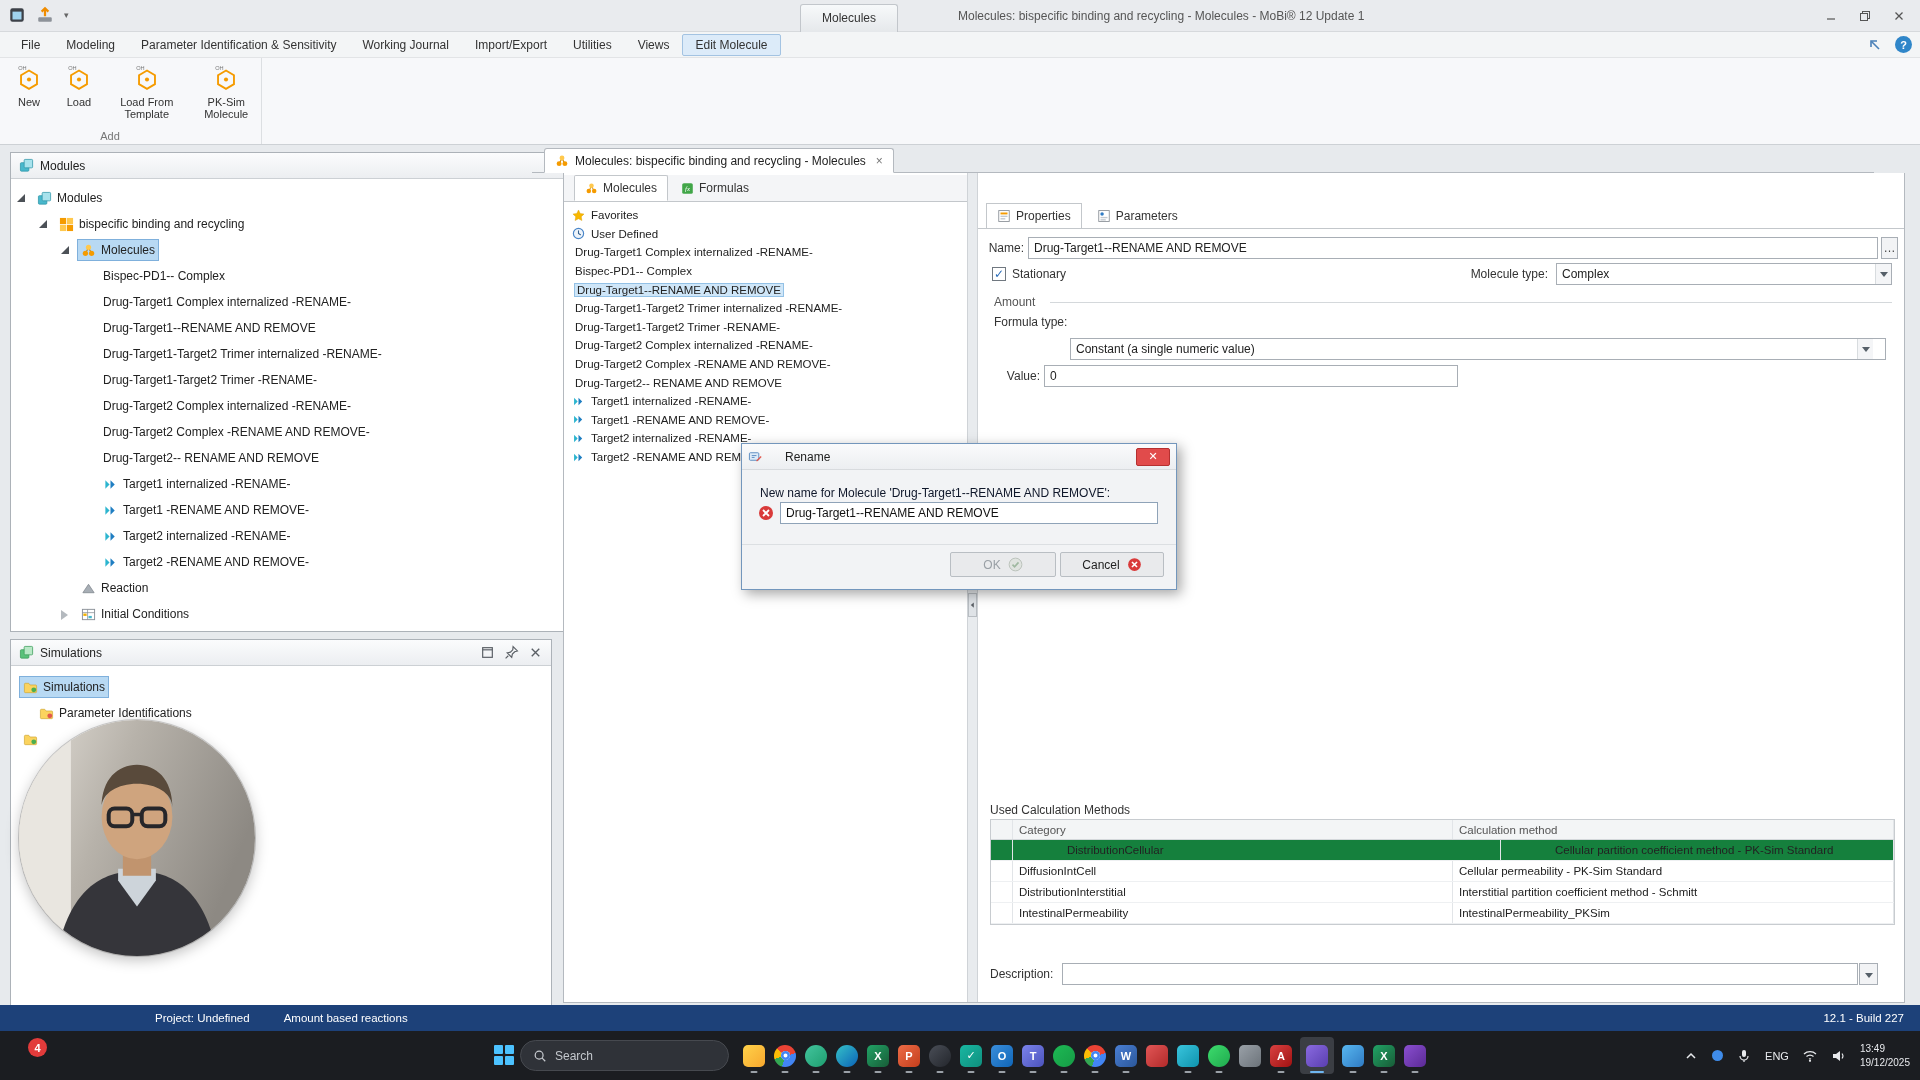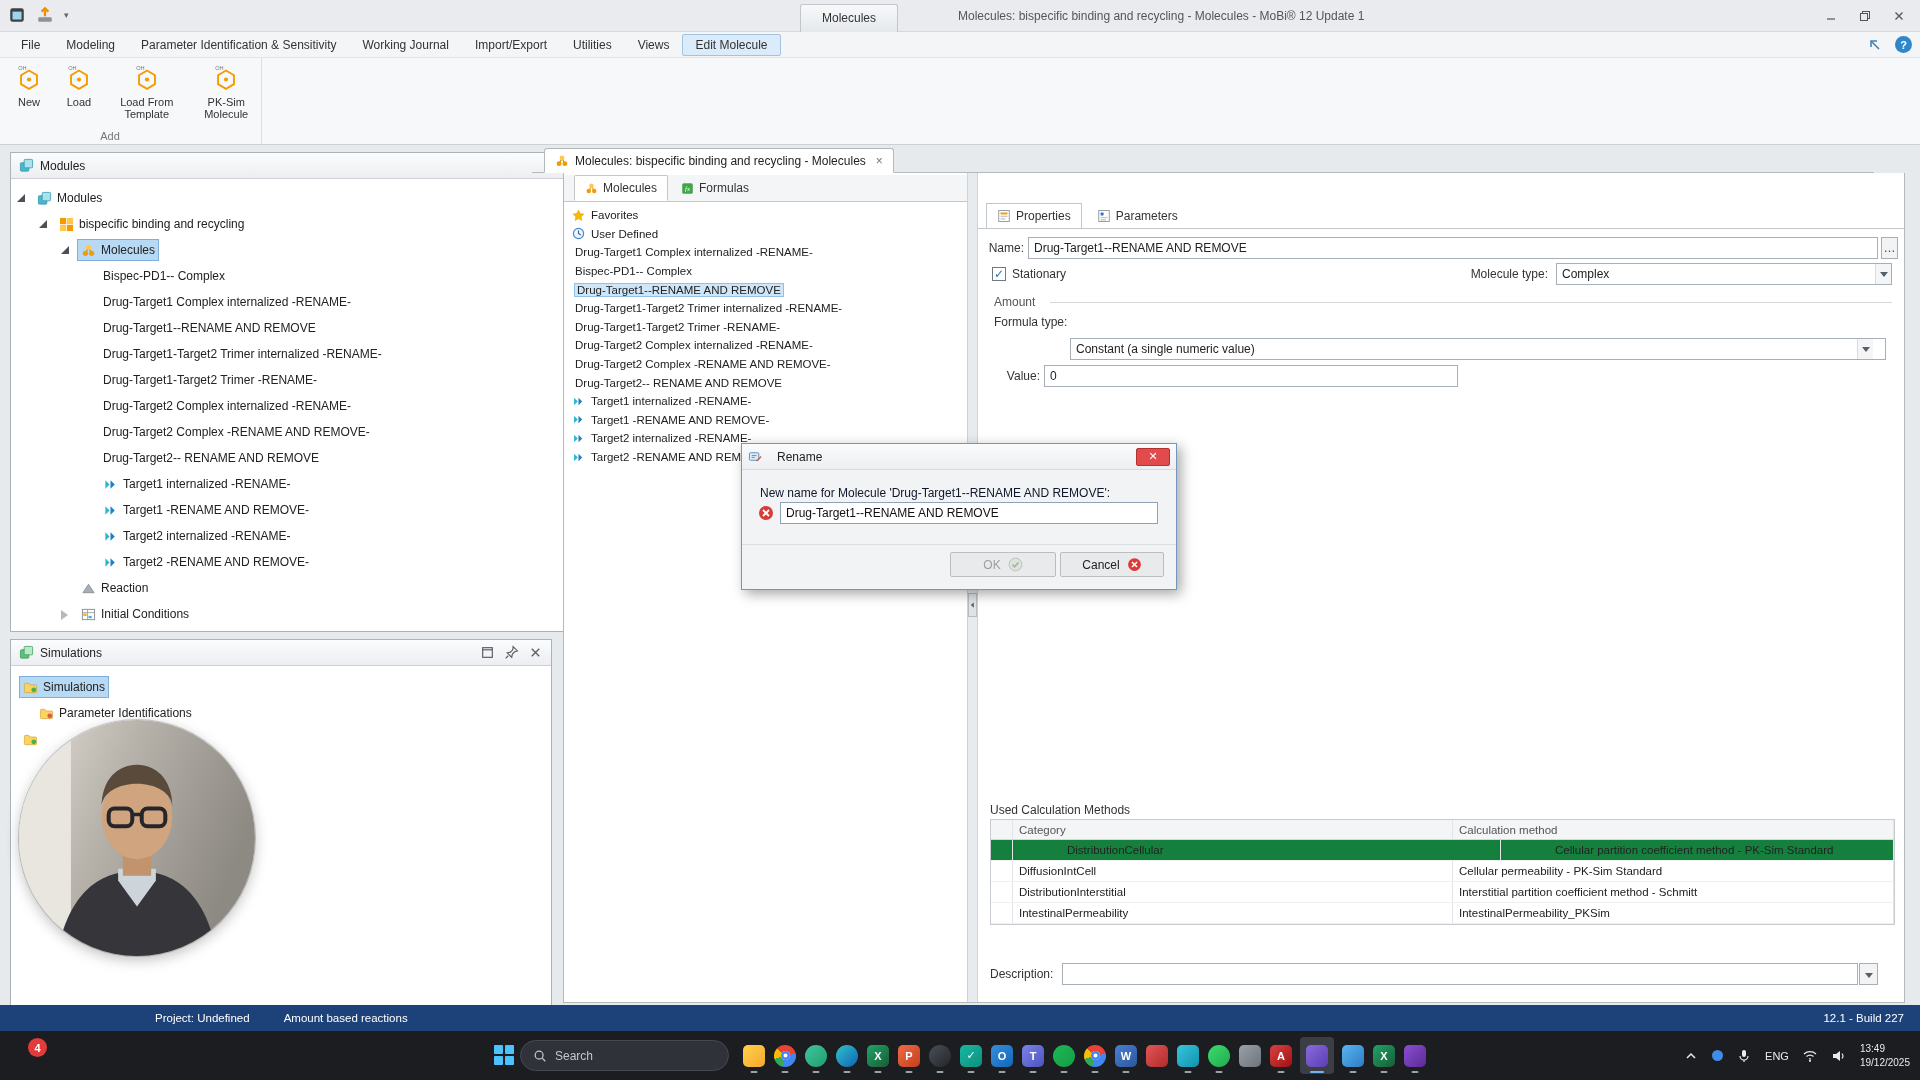--- a/index.html
+++ b/index.html
@@ -101,21 +101,21 @@
   .ucm{position:absolute;left:12px;right:9px;top:646px;border:1px solid #c8ccd0;font-size:11.5px;}
   .ucm .hdr,.ucm .row{display:grid;grid-template-columns:22px 440px 1fr;}
   .ucm .hdr{height:20px;background:#f3f5f6;border-bottom:1px solid #d4d8db;color:#555;}
   .ucm .cell{padding:0 6px;line-height:20px;border-right:1px solid #e2e5e8;overflow:hidden;white-space:nowrap;}
   .ucm .row{height:21px;border-bottom:1px solid #eef0f2;}
   .ucm .row .cell{line-height:21px;color:#222;}
   .ucm .row.hl{background:#15803d;gap:48px;}
 
   
   .dialog{position:absolute;left:741px;top:443px;width:436px;height:147px;background:#f2f3f5;border:1px solid #7396bc;box-shadow:4px 4px 12px rgba(0,0,0,.35);z-index:10;}
-  .dlg-hdr{height:26px;display:flex;align-items:center;gap:14px;padding:0 6px;background:linear-gradient(#fafbfc,#eceef1);border-bottom:1px solid #d8dbde;}
+  .dlg-hdr{height:26px;display:flex;align-items:center;gap:22px;padding:0 6px;background:linear-gradient(#fafbfc,#eceef1);border-bottom:1px solid #d8dbde;}
   .dlg-hdr .ic{width:15px;height:15px;}
   .dlg-close{margin-left:auto;width:34px;height:18px;background:#e14b4b;border:1px solid #b53030;border-radius:2px;color:#fff;font-size:11px;line-height:15px;text-align:center;}
   .dlg-prompt{position:absolute;left:18px;top:42px;color:#0f172a;}
   .dlg-err{position:absolute;left:16px;top:61px;width:16px;height:16px;}
   .dlg-input{position:absolute;left:38px;top:58px;width:378px;height:22px;border:1px solid #8fa3b8;background:#fff;padding:0 5px;font:12px "Liberation Sans",sans-serif;color:#111;}
   .dlg-sep{position:absolute;left:0;top:100px;width:100%;border-top:1px solid #dcdfe2;}
   .dlg-btn{position:absolute;top:108px;height:25px;display:flex;align-items:center;justify-content:center;gap:7px;background:#e9eaec;border:1px solid #b9bec3;border-radius:2px;}
   .dlg-btn .ic{width:15px;height:15px;}
   .btn-ok{left:208px;width:106px;color:#9aa0a6;}
   .btn-cancel{left:318px;width:104px;color:#222;}

